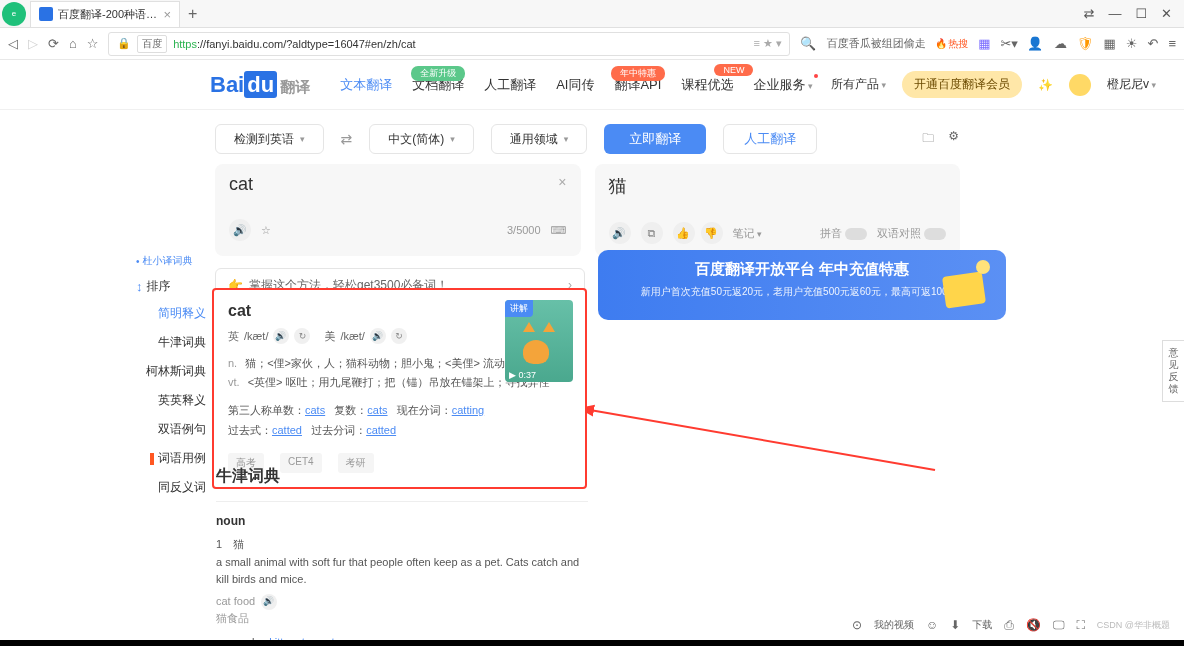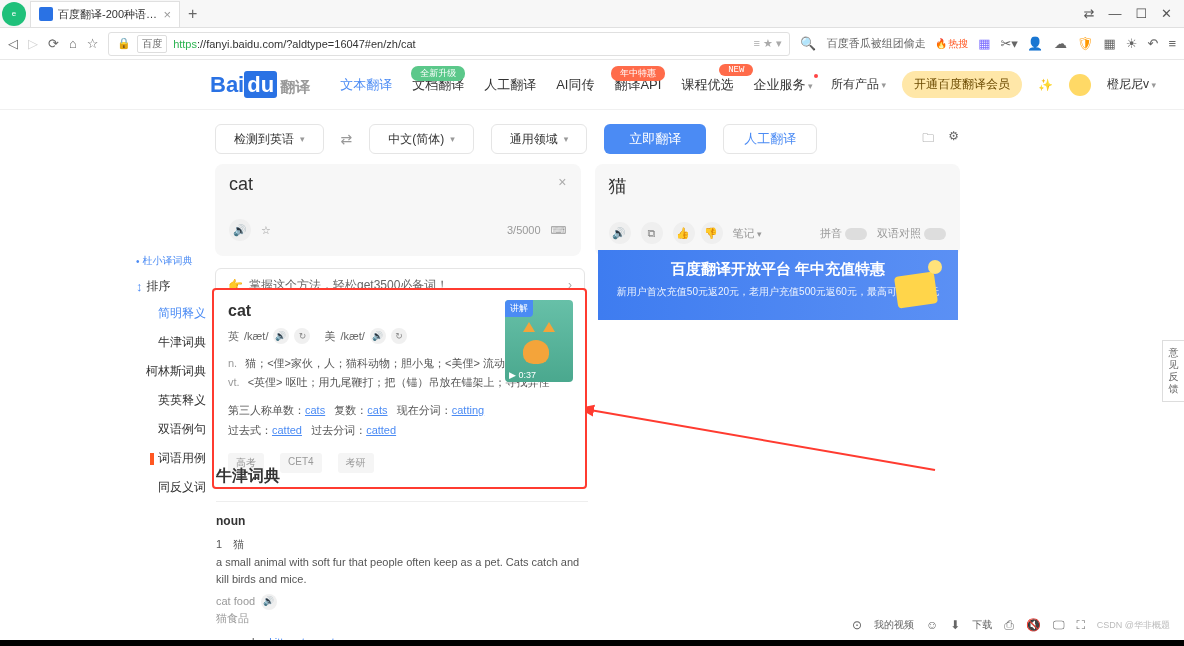--- a/index.html
+++ b/index.html
@@ -27,21 +27,21 @@
 
 
 .header { height: 50px; display:flex; align-items:center; padding: 0 28px 0 210px; border-bottom:1px solid #f0f0f0;}
 .logo { font-size:22px; font-weight:bold; }
 .logo .b{color:#2a72e4;} .logo .u{background:#2a72e4;color:#fff;padding:1px 3px;border-radius:3px;} .logo .fy{color:#999;font-size:15px;margin-left:3px;}
 .nav { display:flex; gap:20px; margin-left:30px; font-size:13px;}
 .nav a{ color:#333; text-decoration:none; position:relative;}
 .nav a.active{ color:#4b8bf4; font-weight:500;}
 .nav .badge{ position:absolute; top:-10px; left:50%; transform:translateX(-50%); font-size:9px; background:#5bc88a; color:#fff; padding:1px 9px; border-radius:7px; white-space:nowrap;}
 .nav .badge.red{ background:#ff6b4a;}
-.nav .badge.new{ background:#ff6b4a; top:-12px; left:auto; right:-20px; transform:none;font-family:Liberation Mono, monospace;}
+.nav .badge.new{ background:#ff6b4a; top:-12px; left:auto; right:-20px; transform:none;}
 .nav .dot{ width:4px;height:4px;background:#ff4444;border-radius:50%;position:absolute;top:-2px;right:-6px;}
 .hdr-right{ margin-left:auto; display:flex; align-items:center; gap:16px; font-size:12px; color:#333;}
 .vip-btn{ background:#ffe7a8; color:#6b4a00; padding:5px 12px; border-radius:14px; border:none; font-size:12px;}
 .avatar{ width:22px; height:22px; background:#ffd966; border-radius:50%;}
 
 
 .controls{ display:flex; align-items:center; gap:17px; padding:14px 0 10px 215px;}
 .select-pill{ height:30px; padding:0 18px; border:1px solid #e5e5e5; border-radius:6px; background:#fff; display:flex; align-items:center; gap:6px; font-size:12px; color:#333;}
 .translate-btn{ height:30px; padding:0 25px; background:#4b8bf4; color:#fff; border:none; border-radius:6px; font-size:13px;}
 .human-btn{ height:30px; padding:0 20px; background:#fff; color:#4b8bf4; border:1px solid #e5e5e5; border-radius:6px; font-size:13px;}
@@ -58,21 +58,21 @@
 .pf-icon{ width:22px; height:22px; display:flex; align-items:center; justify-content:center; border-radius:50%; background:#efefef; color:#888; font-size:11px;}
 .count{ margin-left:auto;}
 .thumbs{ display:flex; gap:6px;}
 
 
 .tip{ margin:12px 0 0 215px; width:370px; height:34px; border:1px solid #e5e5e5; border-radius:6px; display:flex; align-items:center; padding:0 12px; font-size:12px; color:#666;}
 .tip .emoji{ margin-right:6px;}
 .tip .chev{ margin-left:auto; color:#aaa;}
 
 
-.promo{ position:absolute; left:598px; top:250px; width:360px; height:70px; background:linear-gradient(90deg,#3e7cf0,#5b90f4); border-radius:0; color:#fff; padding:10px 14px; overflow:hidden;}
+.promo{ position:absolute; left:598px; top:250px; width:408px; height:70px; background:linear-gradient(90deg,#3e7cf0,#5b90f4); border-radius:10px; color:#fff; padding:10px 14px; overflow:hidden;}
 .promo h3{ font-size:15px; font-weight:600; text-align:center;}
 .promo p{ font-size:10px; text-align:center; margin-top:6px; opacity:.9;}
 .promo .gift{ position:absolute; right:10px; top:6px; width:60px; height:56px;}
 .gift-box{ width:40px; height:32px; background:#ffd54a; border-radius:4px; position:absolute; bottom:6px; right:12px; transform:rotate(-8deg);}
 .gift-coin{ width:14px; height:14px; background:#ffe27a; border-radius:50%; position:absolute; top:4px; right:6px;}
 
 
 .sidebar{ position:absolute; left:136px; top:254px; width:70px; font-size:12px; color:#333;}
 .sidebar .tag{ color:#4b8bf4; font-size:10px; display:flex; align-items:center; gap:3px;}
 .sidebar .tag::before{content:"•";}

